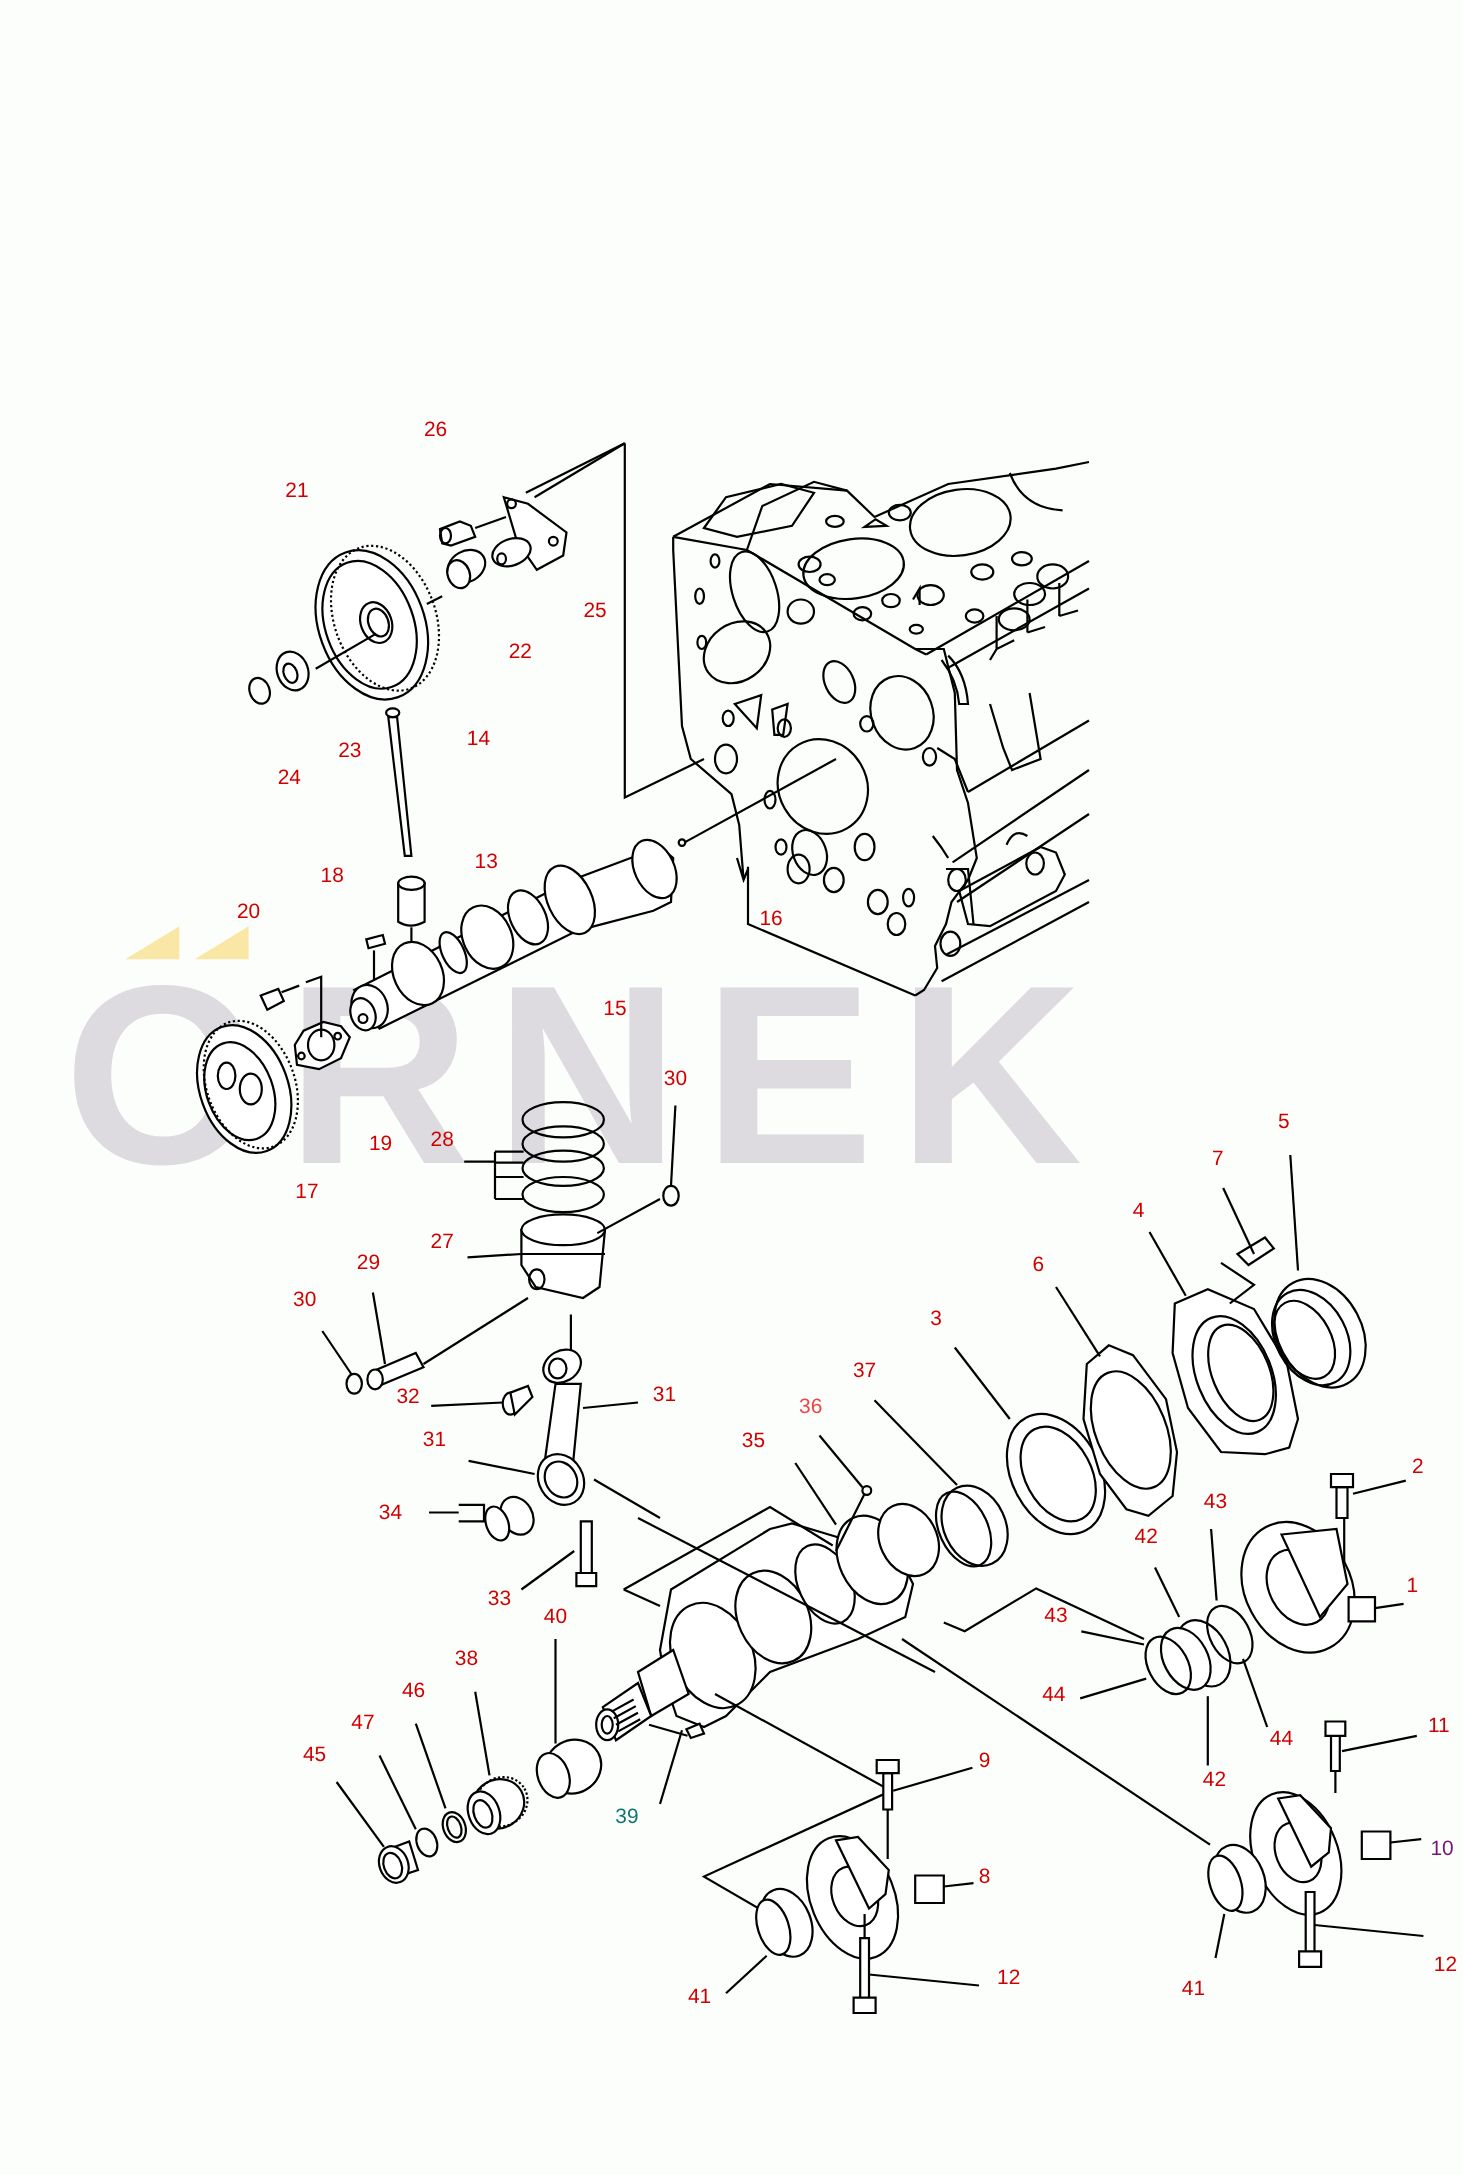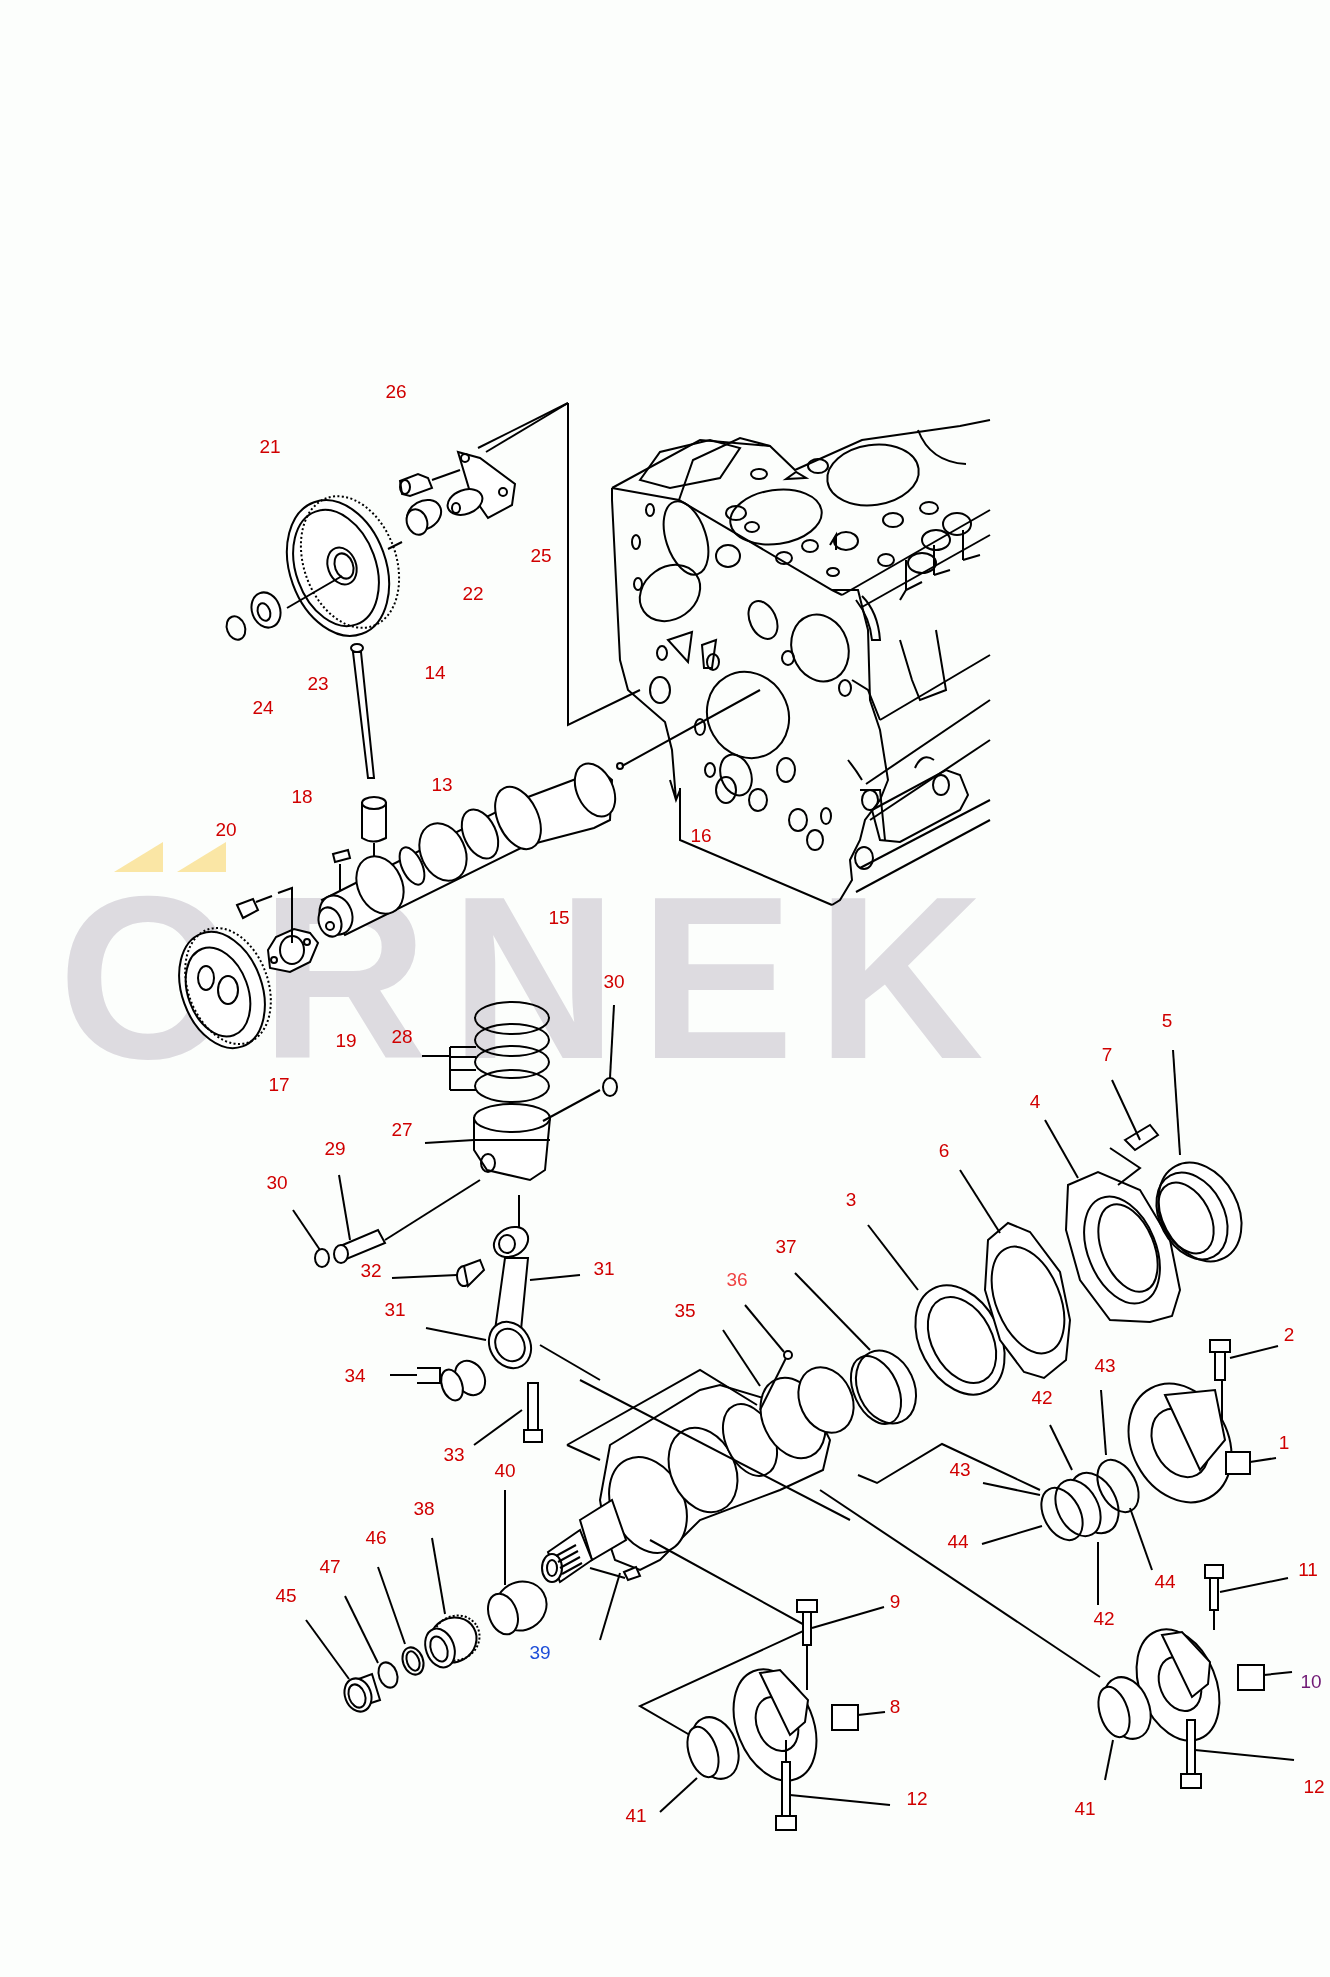--- a/index.html
+++ b/index.html
@@ -451,20 +451,20 @@
     <div class="lbl" style="left: 505px; top: 1470px; color: rgb(208, 0, 0);">40</div>
     <div class="lbl" style="left: 424px; top: 1508px; color: rgb(208, 0, 0);">38</div>
     <div class="lbl" style="left: 958px; top: 1541px; color: rgb(208, 0, 0);">44</div>
     <div class="lbl" style="left: 376px; top: 1537px; color: rgb(208, 0, 0);">46</div>
     <div class="lbl" style="left: 1308px; top: 1569px; color: rgb(208, 0, 0);">11</div>
     <div class="lbl" style="left: 1165px; top: 1581px; color: rgb(208, 0, 0);">44</div>
     <div class="lbl" style="left: 330px; top: 1566px; color: rgb(208, 0, 0);">47</div>
     <div class="lbl" style="left: 286px; top: 1595px; color: rgb(208, 0, 0);">45</div>
     <div class="lbl" style="left: 1104px; top: 1618px; color: rgb(208, 0, 0);">42</div>
     <div class="lbl" style="left: 895px; top: 1601px; color: rgb(208, 0, 0);">9</div>
-    <div class="lbl" style="left: 540px; top: 1652px; color: #1d4ed8;">39</div>
+    <div class="lbl" style="left: 570px; top: 1652px; color: #0f766e;">39</div>
     <div class="lbl" style="left: 1311px; top: 1681px; color: #701a75;">10</div>
     <div class="lbl" style="left: 895px; top: 1706px; color: rgb(208, 0, 0);">8</div>
     <div class="lbl" style="left: 917px; top: 1798px; color: rgb(208, 0, 0);">12</div>
     <div class="lbl" style="left: 1314px; top: 1786px; color: rgb(208, 0, 0);">12</div>
     <div class="lbl" style="left: 636px; top: 1815px; color: rgb(208, 0, 0);">41</div>
     <div class="lbl" style="left: 1085px; top: 1808px; color: rgb(208, 0, 0);">41</div>
   </div>
 
 </body></html>

